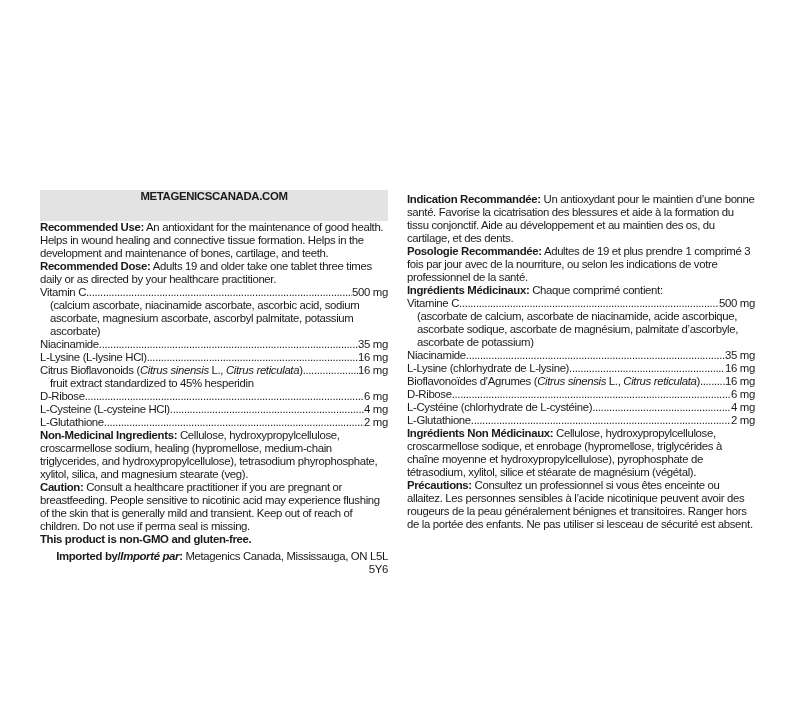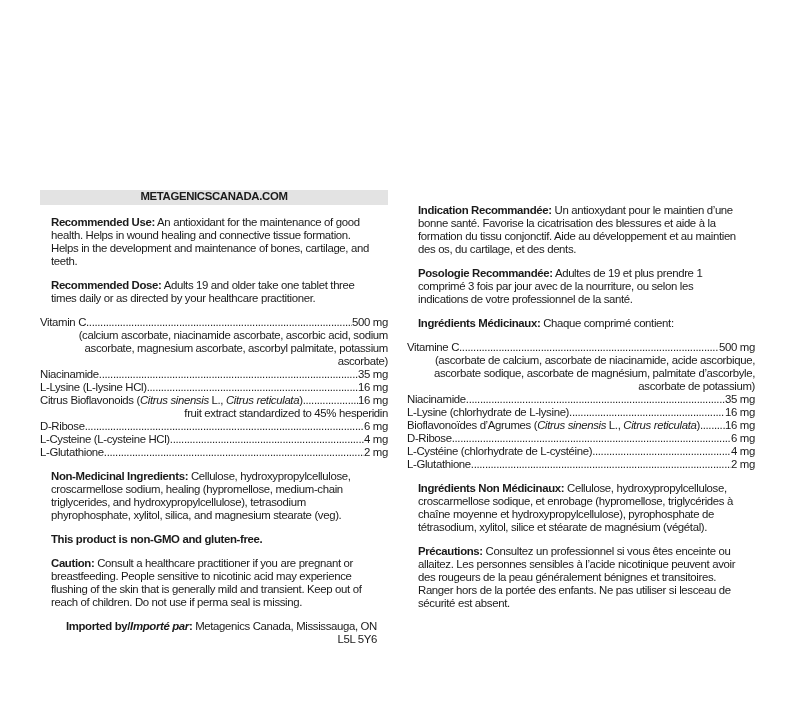--- a/index.html
+++ b/index.html
@@ -3,29 +3,29 @@
 <meta charset="utf-8">
 <style>
   html, body { margin: 0; padding: 0; background: #ffffff; }
   body { width: 800px; height: 727px; position: relative; overflow: hidden;
          font-family: "Liberation Sans", sans-serif; color: #1a1a1a; }
   .col { position: absolute; top: 190px; font-size: 11.4px; line-height: 13px;
          letter-spacing: -0.35px; transform-origin: left top; }
   .col-en { left: 40px; width: 348px; }
   .col-fr { left: 407px; width: 348px; top: 193px; }
   .banner { background: #e3e3e3; text-align: center; font-weight: bold;
-            height: 15px; line-height: 13px; margin-bottom: 0; }
-  .p { margin: 11px; }
+            height: 31px; line-height: 13px; margin-bottom: 0; }
+  .p { margin: 0; }
   b, .b { font-weight: bold; }
   .ing { display: flex; align-items: center; white-space: nowrap; }
   .ing .name { flex: 0 0 auto; }
   .ing .dots { flex: 1 1 auto; overflow: hidden; white-space: nowrap; }
   .ing .dots::after { content: "........................................................................................................................................................................................"; }
   .ing .amt { flex: 0 0 auto; }
-  .sub { padding-left: 10px; text-align: right; }
+  .sub { padding-left: 10px; }
   i { }
   .import { margin-top: 4px; text-align: right; }
 </style>
 </head>
 <body>
 
 <div class="col col-en">
   <div class="banner">METAGENICSCANADA.COM</div>
 
   <p class="p"><b>Recommended Use:</b><span> An antioxidant for the maintenance of good health. Helps in wound healing and connective tissue formation. Helps in the development and maintenance of bones, cartilage, and teeth.</span></p>
@@ -72,23 +72,23 @@
     </div>
 
   <div class="ing">
       <span class="name">L-Glutathione</span>
       <span class="dots"></span>
       <span class="amt">2 mg</span>
     </div>
 
   <p class="p"><b>Non-Medicinal Ingredients:</b><span> Cellulose, hydroxypropylcellulose, croscarmellose sodium, healing (hypromellose, medium-chain triglycerides, and hydroxypropylcellulose), tetrasodium phyrophosphate, xylitol, silica, and magnesium stearate (veg).</span></p>
 
+  <p class="p"><b>Caution:</b><span> Consult a healthcare practitioner if you are pregnant or breastfeeding. People sensitive to nicotinic acid may experience flushing of the skin that is generally mild and transient. Keep out of reach of children. Do not use if perma seal is missing.</span></p>
+
   <p class="p b">This product is non-GMO and gluten-free.</p>
-
-  <p class="p"><b>Caution:</b><span> Consult a healthcare practitioner if you are pregnant or breastfeeding. People sensitive to nicotinic acid may experience flushing of the skin that is generally mild and transient. Keep out of reach of children. Do not use if perma seal is missing.</span></p>
 
   <p class="p import"><b><span>Imported by/</span><i>Importé par</i><span>:</span></b><span> Metagenics Canada, Mississauga, ON L5L 5Y6</span></p>
 </div>
 
 <div class="col col-fr">
   <p class="p"><b>Indication Recommandée:</b><span> Un antioxydant pour le maintien d’une bonne santé. Favorise la cicatrisation des blessures et aide à la formation du tissu conjonctif. Aide au développement et au maintien des os, du cartilage, et des dents.</span></p>
 
   <p class="p"><b>Posologie Recommandée:</b><span> Adultes de 19 et plus prendre 1 comprimé 3 fois par jour avec de la nourriture, ou selon les indications de votre professionnel de la santé.</span></p>
 
   <p class="p"><b>Ingrédients Médicinaux:</b><span> Chaque comprimé contient:</span></p>

